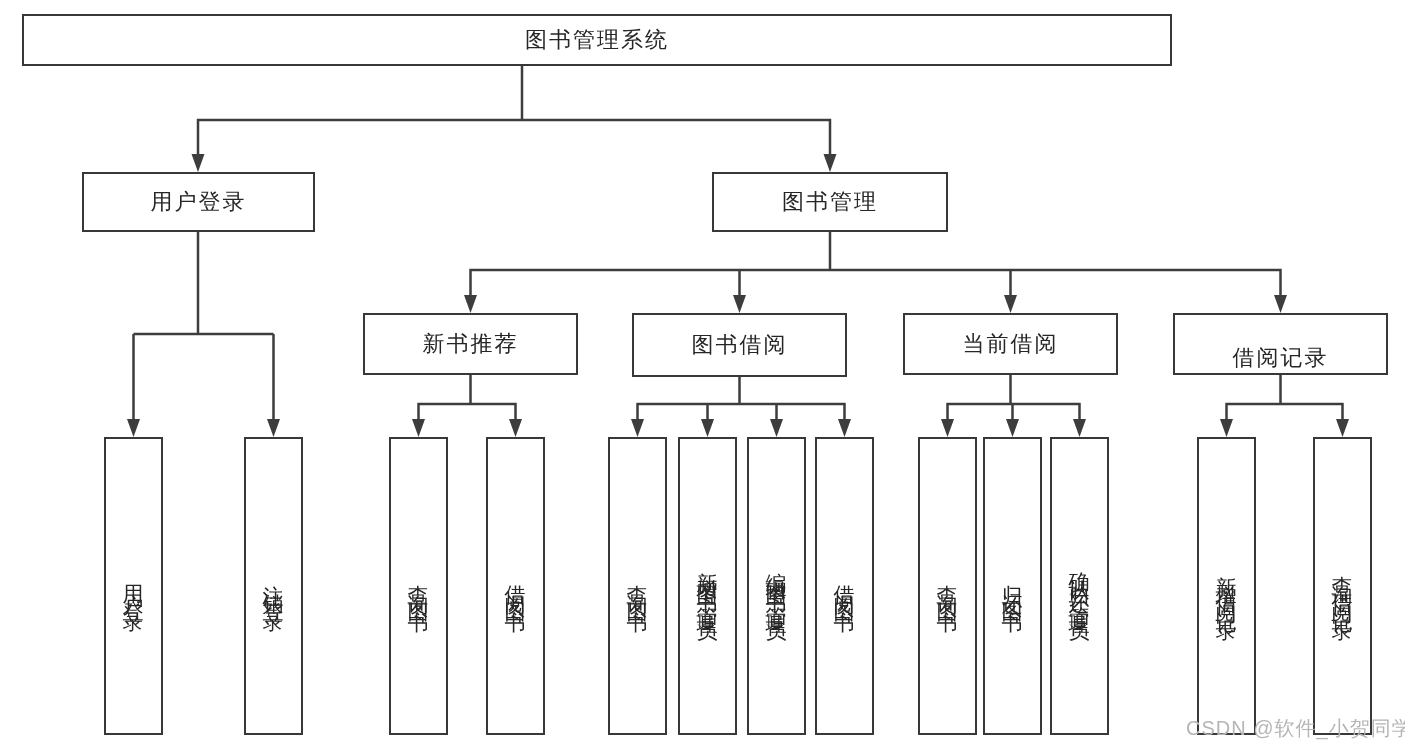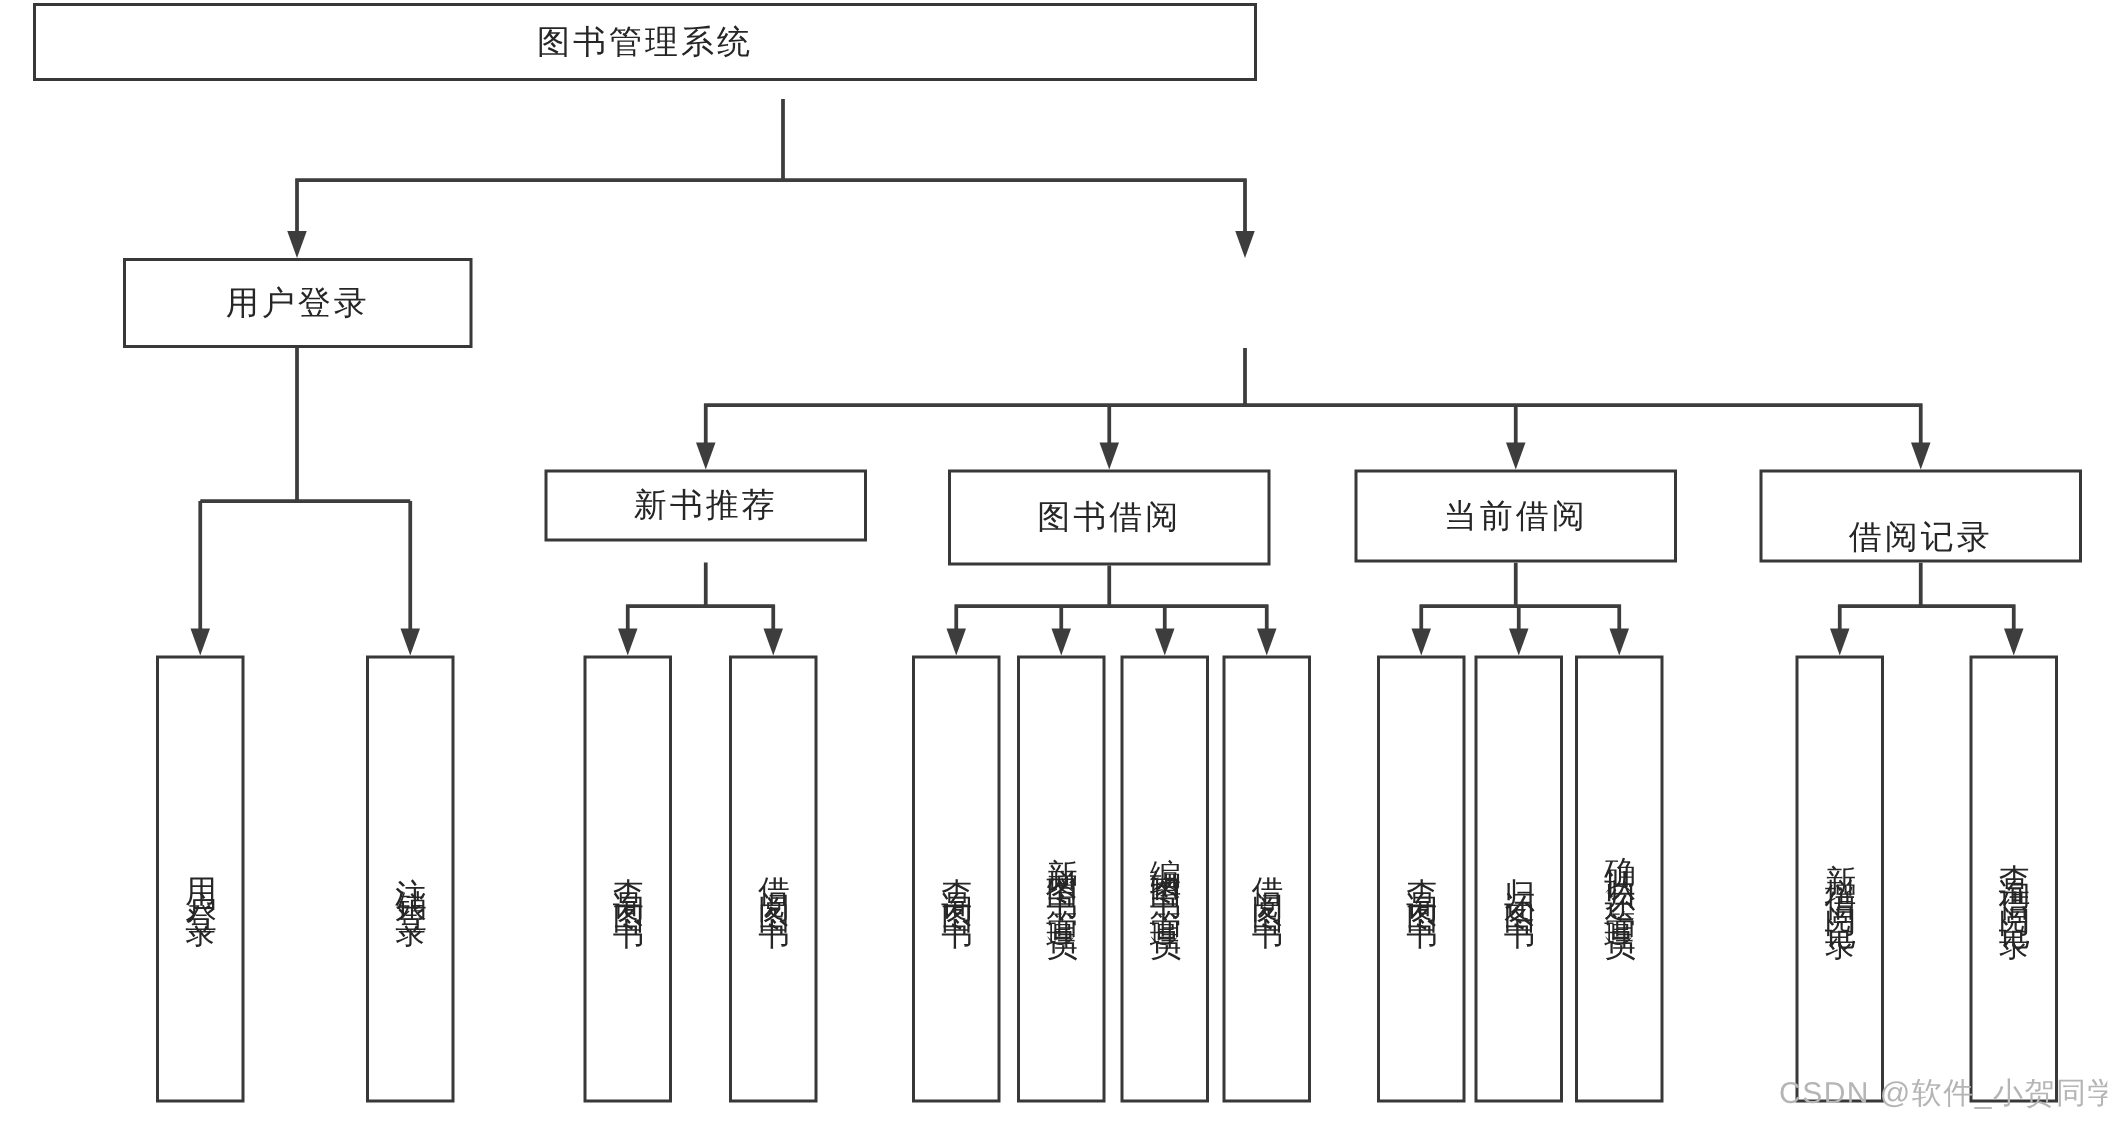--- a/index.html
+++ b/index.html
@@ -97,29 +97,32 @@
       <polygon points="776.5,437 770,419 783,419"></polygon>
       <polygon points="844.5,437 838,419 851,419"></polygon>
       <polygon points="947.5,437 941,419 954,419"></polygon>
       <polygon points="1012.5,437 1006,419 1019,419"></polygon>
       <polygon points="1079.5,437 1073,419 1086,419"></polygon>
       <polygon points="1226.5,437 1220,419 1233,419"></polygon>
       <polygon points="1342.5,437 1336,419 1349,419"></polygon>
     </g>
   </svg>
 
-  <div class="box" style="left:22px;top:2px;width:816px;height:52px;">
+  <div class="box" style="left:22px;top:14px;width:1150px;height:52px;">
     <span class="h-label">图书管理系统</span>
   </div>
 
   <div class="box" style="left:82px;top:172px;width:233px;height:60px;">
     <span class="h-label">用户登录</span>
   </div>
+  <div class="box" style="left:712px;top:172px;width:236px;height:60px;">
+    <span class="h-label">图书管理</span>
+  </div>
 
-  <div class="box" style="left:363px;top:313px;width:215px;height:48px;">
+  <div class="box" style="left:363px;top:313px;width:215px;height:62px;">
     <span class="h-label">新书推荐</span>
   </div>
   <div class="box" style="left:632px;top:313px;width:215px;height:64px;">
     <span class="h-label">图书借阅</span>
   </div>
   <div class="box" style="left:903px;top:313px;width:215px;height:62px;">
     <span class="h-label">当前借阅</span>
   </div>
   <div class="box" style="left:1173px;top:313px;width:215px;height:62px;align-items:flex-end;">
     <span class="h-label">借阅记录</span>

